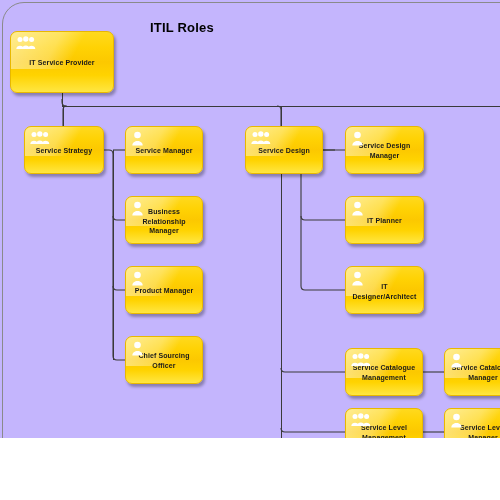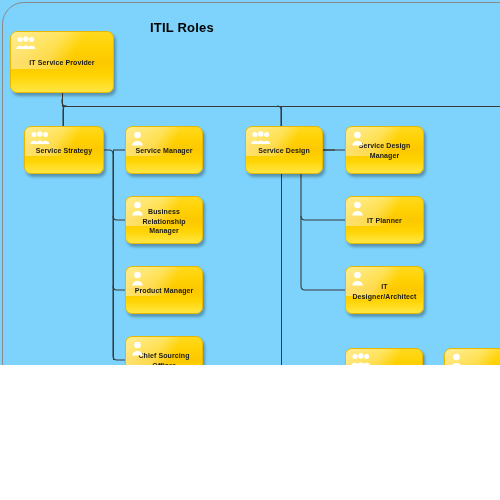--- a/index.html
+++ b/index.html
@@ -1,20 +1,20 @@
 <!DOCTYPE html>
 <html><head>
 <meta charset="utf-8">
 <style>
   html,body{margin:0;padding:0;}
   body{
     width:500px;height:500px;overflow:hidden;background:#ffffff;
     font-family:"Liberation Sans","DejaVu Sans",sans-serif;
   }
-  #canvas{position:relative;width:500px;height:365px;background:#7dd3fc;overflow:hidden;}
+  #canvas{position:relative;width:500px;height:438px;background:#c4b5fd;overflow:hidden;}
 
   
   .page-frame{
     position:absolute;left:2px;top:2px;width:760px;height:700px;
     border:1px solid #8a8a8a;border-radius:22px;
     background:transparent;pointer-events:none;
   }
 
   .diagram-title{
     position:absolute;left:150px;top:20px;

